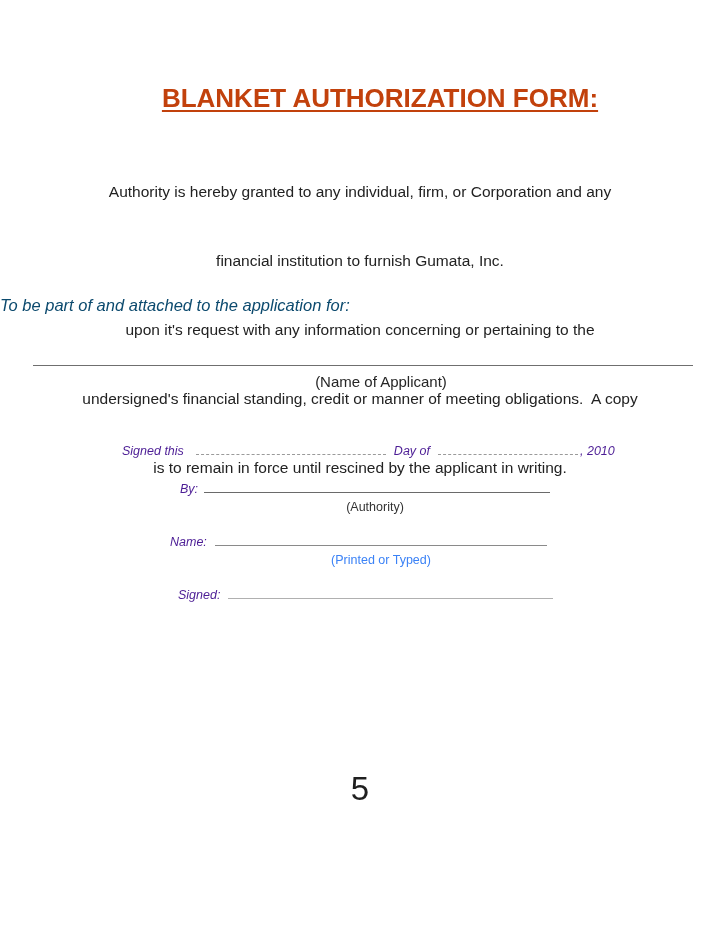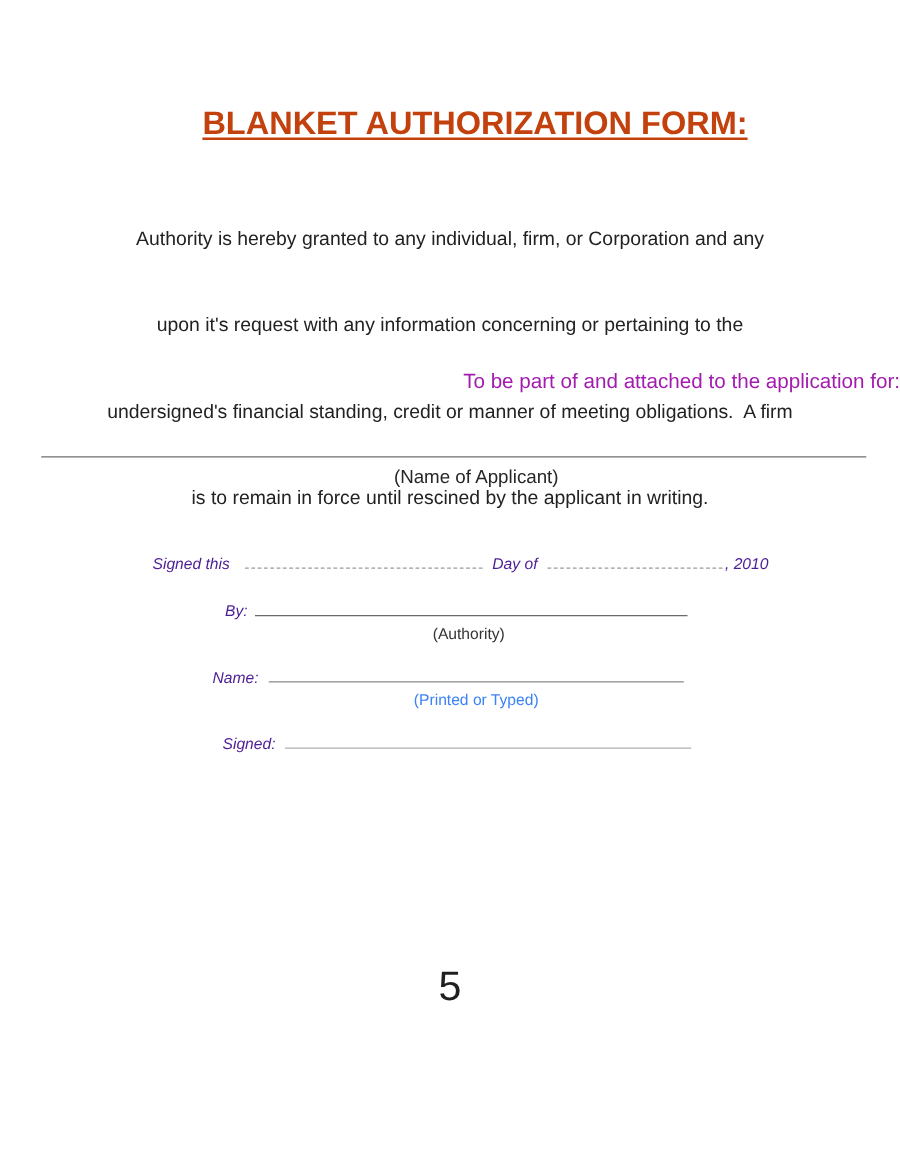--- a/index.html
+++ b/index.html
@@ -41,23 +41,24 @@
     font-size: 15.5px;
     line-height: 23px;
     color: #222222;
     white-space: pre-wrap;
   }
   .attach-line {
     position: absolute;
     top: 296px;
     left: 0;
     width: 100%;
-    text-align: right;
+    text-align: left;
     font-size: 16.5px;
-    color: #a21caf;
+    color: #0c4a6e;
+    font-style: italic;
   }
   .applicant-rule {
     position: absolute;
     top: 365px;
     left: 33px;
     width: 660px;
     height: 0;
     border-top: 1.5px solid #6f6f6f;
   }
   .applicant-caption {
@@ -129,22 +130,23 @@
 <body>
 
 <div class="page">
 
   <div class="doc-title">
     <span class="underlined">BLANKET AUTHORIZATION FORM:</span>
   </div>
 
   <div class="body-par">
     <div>Authority is hereby granted to any individual, firm, or Corporation and any</div>
+    <div>financial institution to furnish Gumata, Inc.</div>
     <div>upon it's request with any information concerning or pertaining to the</div>
-    <div>undersigned's financial standing, credit or manner of meeting obligations.  A firm</div>
+    <div>undersigned's financial standing, credit or manner of meeting obligations.  A copy</div>
     <div>is to remain in force until rescined by the applicant in writing.</div>
   </div>
 
   <div class="attach-line">To be part of and attached to the application for:</div>
 
   <div class="applicant-rule"></div>
   <div class="applicant-caption">(Name of Applicant)</div>
 
   <div class="row-signed sig-text">
     <span>Signed this</span><span class="uline-dashed uline-day1"></span><span class="lbl-day">Day of</span><span class="uline-dashed uline-day2"></span><span>, 2010</span>

